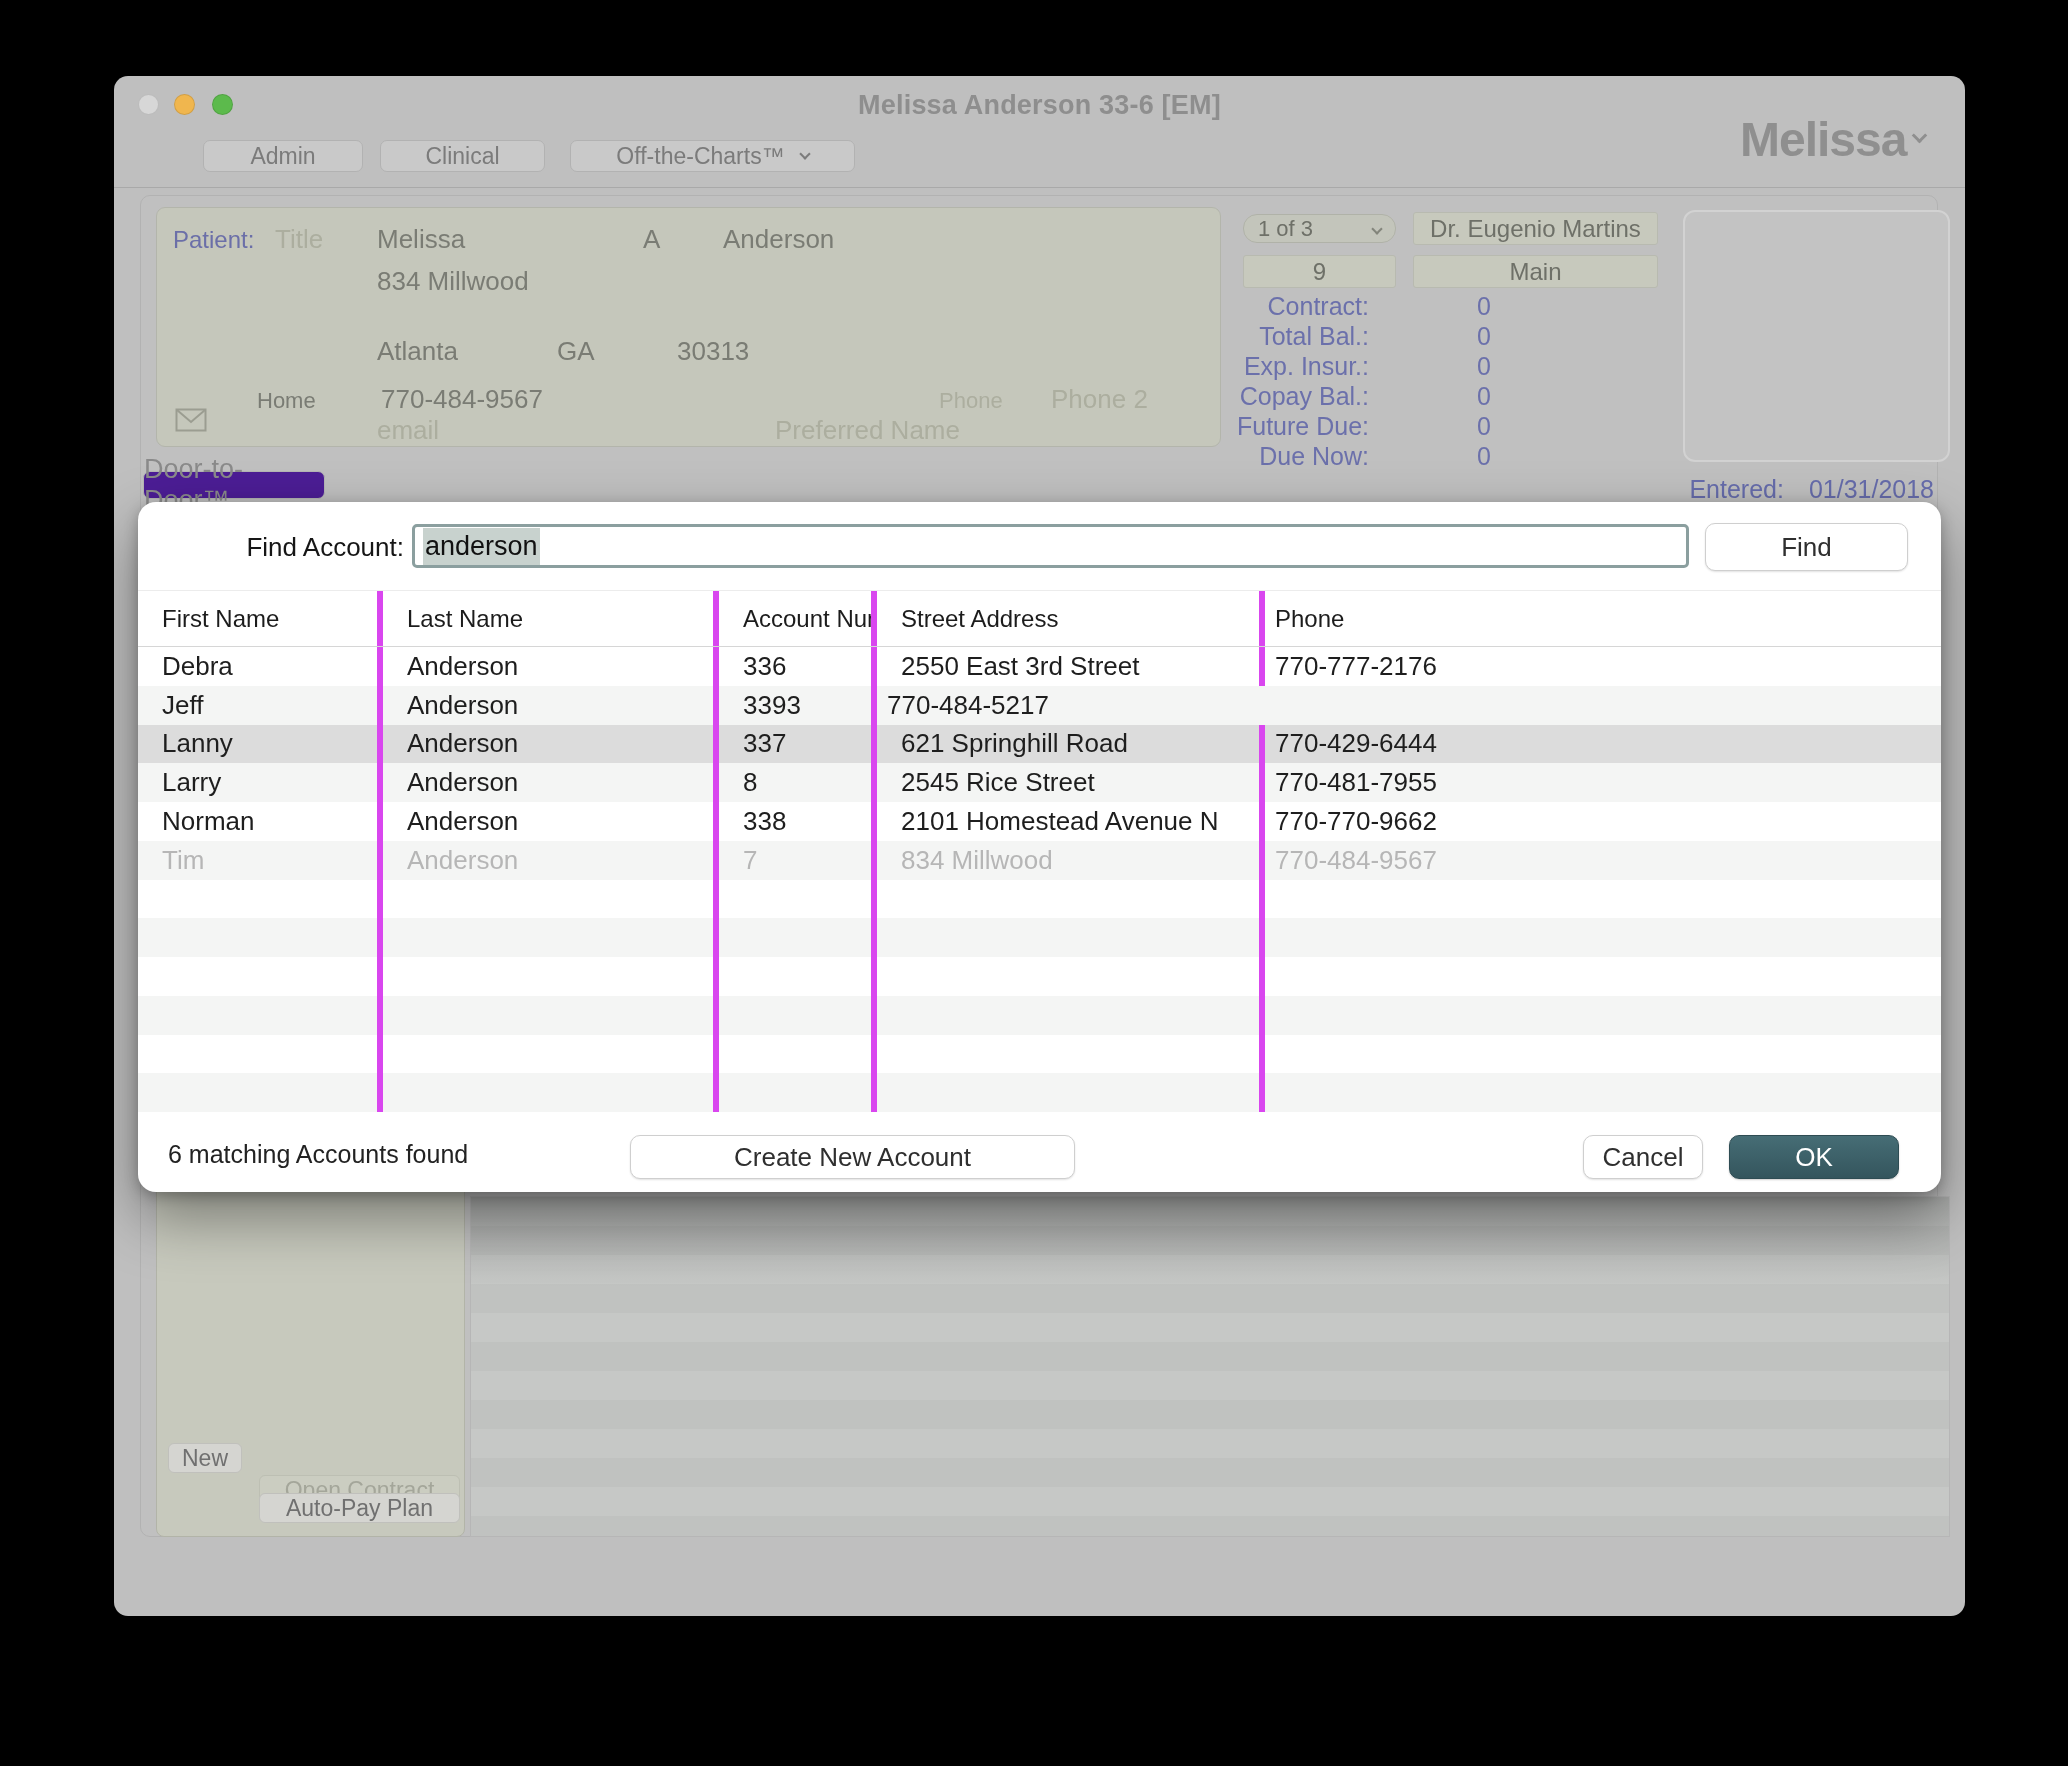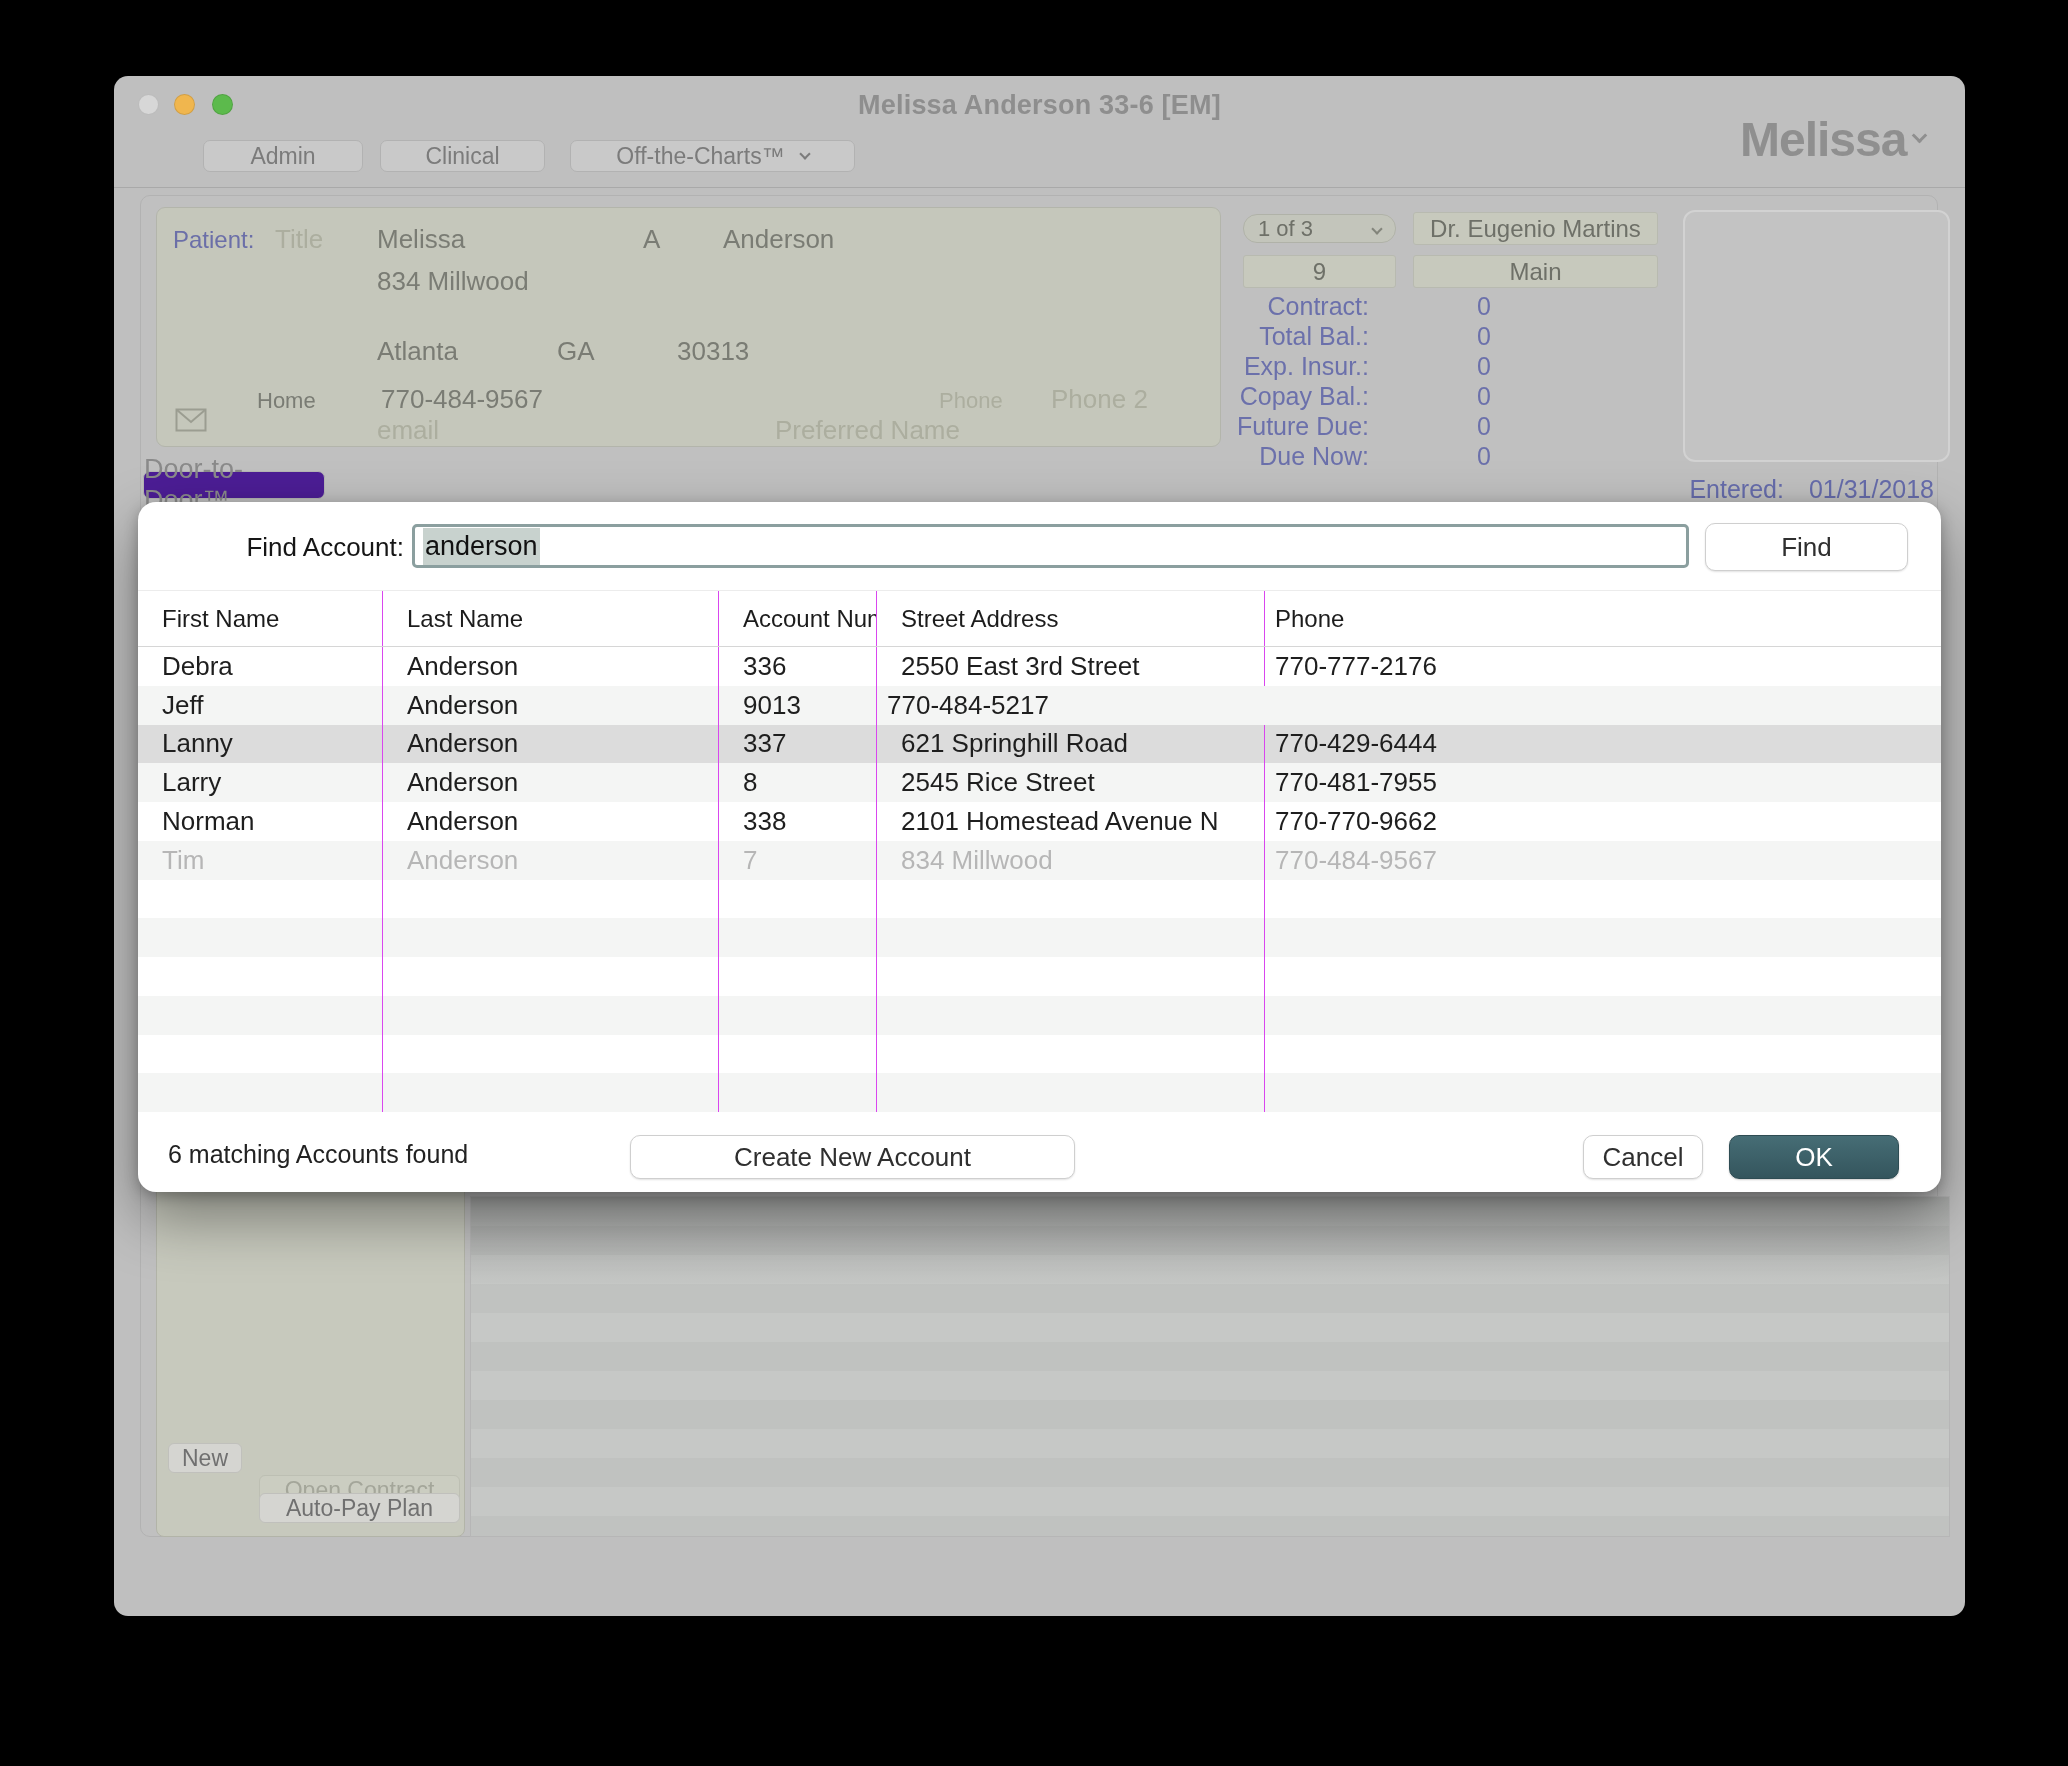--- a/index.html
+++ b/index.html
@@ -120,21 +120,21 @@
 
   .thead{position:absolute;left:0;top:89px;width:100%;height:56px;display:flex;box-sizing:border-box;border-bottom:1px solid #d6d6d6;}
   .tbody{position:absolute;left:0;top:145px;width:100%;height:465px;overflow:hidden;}
   .trow{display:flex;width:100%;height:38.75px;background:#fff;}
   .trow.alt{background:#f4f5f4;}
   .trow.selected{background:#dcdcdc;}
   .trow.disabled .td{color:#b6b6b6;}
   .th,.td{display:flex;align-items:center;padding-left:10px;box-sizing:border-box;overflow:hidden;white-space:nowrap;}
   .th{font-size:24px;color:#1c1c1c;}
   .td{font-size:26px;color:#1e1e1e;}
-  .th:not(:last-child),.td:not(:last-child){border-right:1px solid #d946ef;padding-left:24px;}
+  .th:not(:last-child),.td:not(:last-child){border-right:6px solid #d946ef;padding-left:24px;}
   .c1{width:245px;padding-left:13px;}
   .c2{width:336px;}
   .c3{width:158px;}
   .c4{width:388px;}
   .c5{flex:1;}
 
   .status-text{position:absolute;left:30px;top:638px;font-size:25px;color:#222;}
   .create-btn{position:absolute;left:492px;top:633px;width:445px;height:44px;}
   .cancel-btn{position:absolute;left:1445px;top:633px;width:120px;height:44px;}
   .ok-btn{
@@ -260,21 +260,21 @@
         <div class="trow">
     <div class="td c1">Debra</div>
     <div class="td c2">Anderson</div>
     <div class="td c3">336</div>
     <div class="td c4">2550 East 3rd Street</div>
     <div class="td c5">770-777-2176</div>
   </div>
         <div class="trow alt">
     <div class="td c1">Jeff</div>
     <div class="td c2">Anderson</div>
-    <div class="td c3">9013</div>
+    <div class="td c3">3393</div>
     <div class="td c5">770-484-5217</div>
   </div>
         <div class="trow selected">
     <div class="td c1">Lanny</div>
     <div class="td c2">Anderson</div>
     <div class="td c3">337</div>
     <div class="td c4">621 Springhill Road</div>
     <div class="td c5">770-429-6444</div>
   </div>
         <div class="trow alt">

